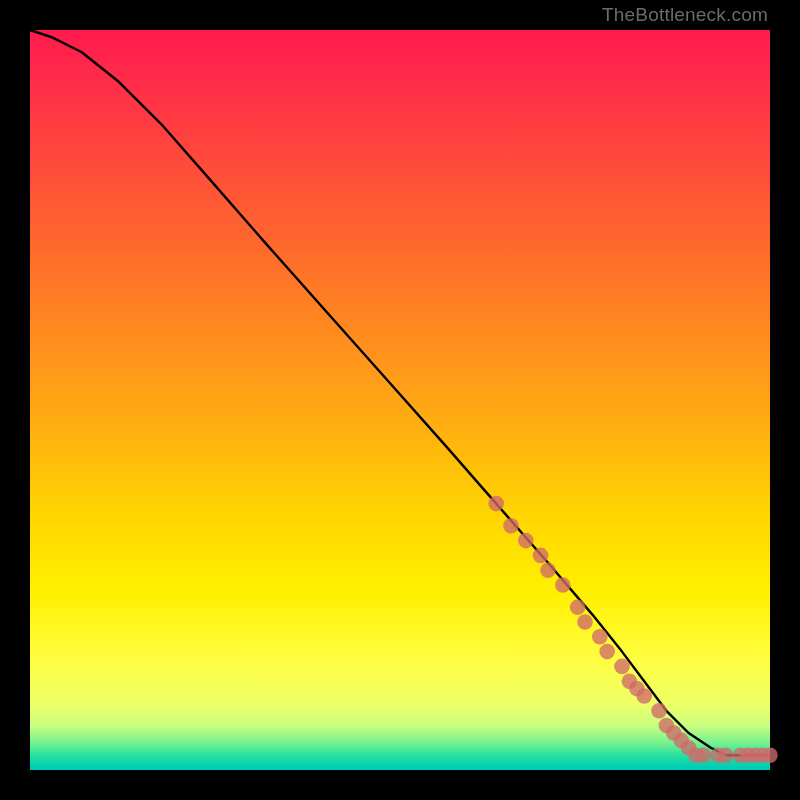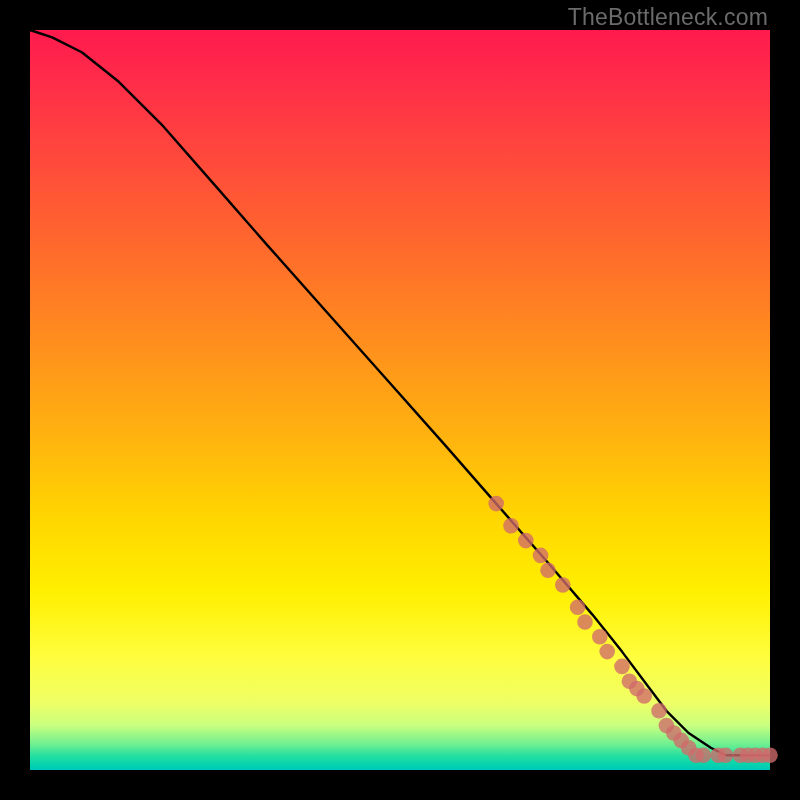--- a/index.html
+++ b/index.html
@@ -42,21 +42,21 @@
       #28e0a0 98%,
       #00d0b0 99.5%,
       #00c8c0 100%
     );
   }
   .watermark {
     position: absolute;
     top: 4px;
     right: 32px;
     color: #6b6b6b;
-    font-size: 23px;
+    font-size: 19px;
     letter-spacing: 0.2px;
     user-select: none;
   }
   svg.curve {
     position: absolute;
     left: 0;
     top: 0;
     width: 740px;
     height: 740px;
     overflow: visible;

